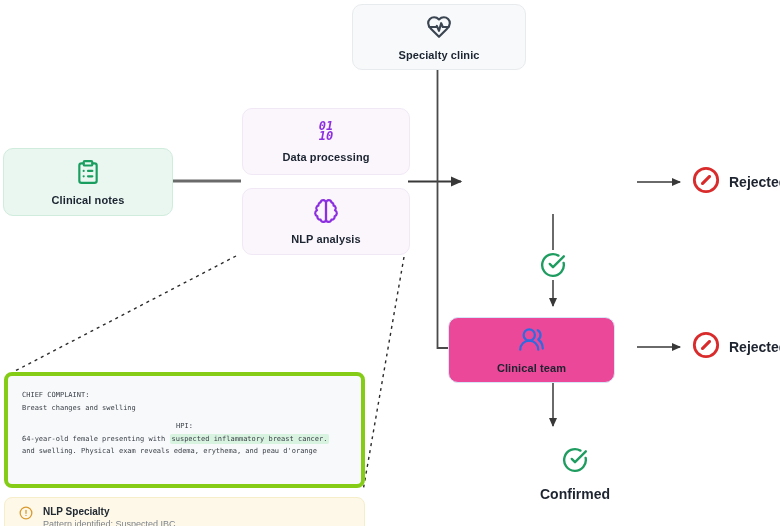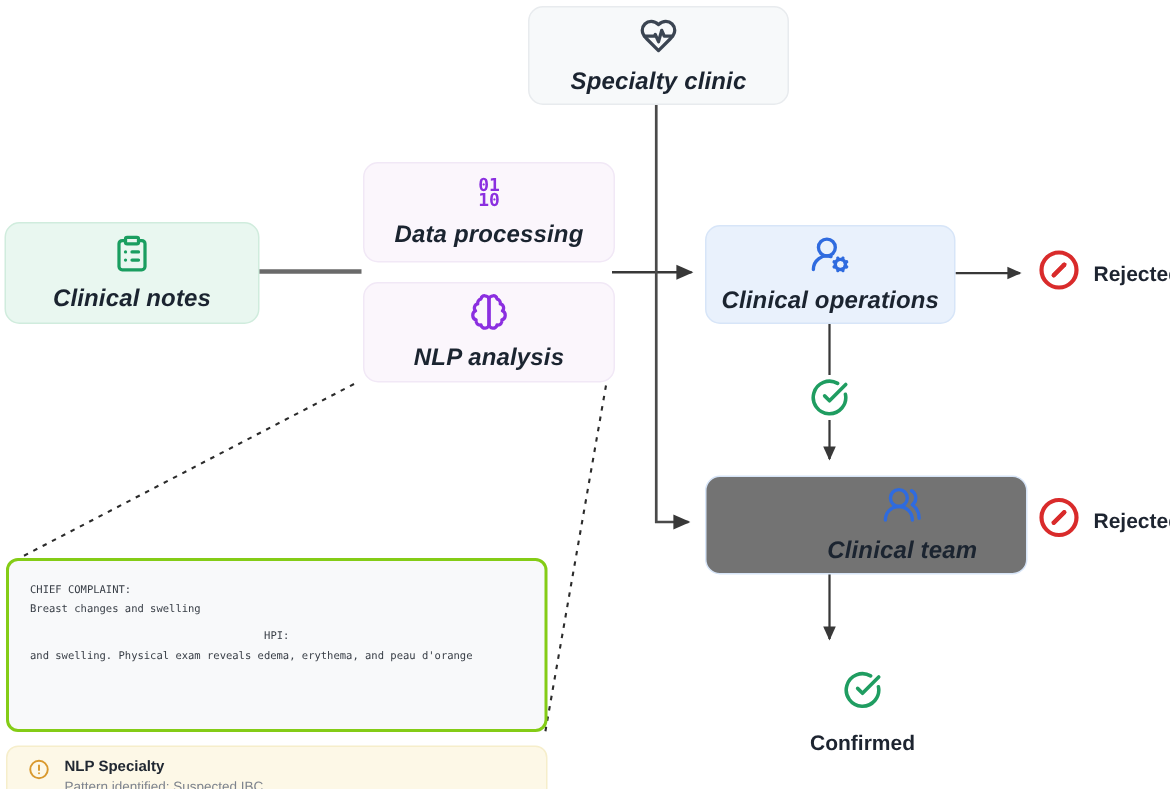--- a/index.html
+++ b/index.html
@@ -2,43 +2,43 @@
 <html><head>
 <meta charset="utf-8">
 <style>
   html,body{margin:0;padding:0;background:#fff;}
   .canvas{position:relative;width:780px;height:526px;background:#ffffff;overflow:hidden;
           font-family:"Liberation Sans",sans-serif;}
   svg.connectors{position:absolute;left:0;top:0;width:780px;height:526px;}
 
   .node{position:absolute;display:flex;flex-direction:column;align-items:center;justify-content:center;
         border-radius:10px;border:1px solid transparent;}
-  .node .nlabel{margin-top:9px;font-size:16px;font-weight:600;color:#1b2430;letter-spacing:.1px;font-style:italic;}
-  .node .icn{display:flex;align-items:center;justify-content:flex-start;}
+  .node .nlabel{margin-top:9px;font-size:11px;font-weight:600;color:#1b2430;letter-spacing:.1px;}
+  .node .icn{display:flex;align-items:center;justify-content:flex-start;font-style:italic;}
 
   .n-specialty{left:352px;top:4px;width:172px;height:64px;background:#f7f9fa;border-color:#e8ebee;}
   .n-notes{left:3px;top:148px;width:168px;height:66px;background:#e9f7f0;border-color:#d0ecdd;}
   .n-dataproc{left:242px;top:108px;width:166px;height:65px;background:#fbf6fc;border-color:#f1e8f6;}
   .n-nlp{left:242px;top:188px;width:166px;height:65px;background:#fbf6fc;border-color:#f1e8f6;}
   .n-ops{left:470px;top:150px;width:165px;height:64px;background:#e9f1fc;border-color:#d7e5f8;}
-  .n-team{left:470px;top:317px;width:165px;height:64px;background:#737373;border-color:#d7e5f8;padding-left:48px;}
+  .n-team{left:448px;top:317px;width:165px;height:64px;background:#ec4899;border-color:#d7e5f8;}
 
   .binary{font-family:"DejaVu Sans Mono",monospace;font-weight:bold;font-size:12px;line-height:10.5px;
           color:#8b2fe0;text-align:center;}
 
   .outcome{position:absolute;display:flex;align-items:center;gap:9px;}
   .outcome .olabel{font-size:14px;font-weight:600;color:#1d2430;}
   .o-rej1{left:692px;top:168px;height:28px;}
   .o-rej2{left:692px;top:333px;height:28px;}
   .o-conf{left:540px;top:447px;height:26px;flex-direction:column;}
 
   .midcheck{position:absolute;left:540px;top:252px;width:26px;height:26px;}
 
   .note{position:absolute;left:4px;top:372px;width:361px;height:116px;box-sizing:border-box;
-        background:#f8f9fa;border:2px solid #84cc16;border-radius:8px;padding:13px 14px;
+        background:#f8f9fa;border:4px solid #84cc16;border-radius:8px;padding:13px 14px;
         font-family:"DejaVu Sans Mono",monospace;font-size:7px;line-height:12.5px;color:#373d45;}
   .note .sp{margin-top:6px;text-align:center;}
   .note .hl{background:#d9f3e1;padding:1px 2px;border-radius:2px;}
 
   .detect{position:absolute;left:4px;top:497px;width:361px;height:42px;box-sizing:border-box;
           background:#fdf8e7;border:1px solid #f6eecb;border-radius:8px;display:flex;align-items:flex-start;
           padding:8px 14px;gap:10px;}
   .detect .dtitle{font-size:10px;font-weight:bold;color:#212832;line-height:12px;}
   .detect .dsub{font-size:9px;color:#7d838d;line-height:12px;}
 </style>
@@ -109,38 +109,20 @@
   <div class="node n-nlp">
     <span class="icn">
       <svg width="26" height="26" viewBox="0 0 24 24" fill="none" stroke="#8b2fe0" stroke-width="2" stroke-linecap="round" stroke-linejoin="round">
         <path d="M9.5 2A2.5 2.5 0 0 1 12 4.5v15a2.5 2.5 0 0 1-4.96.44 2.5 2.5 0 0 1-2.96-3.08 3 3 0 0 1-.34-5.58 2.5 2.5 0 0 1 1.32-4.24 2.5 2.5 0 0 1 1.98-3A2.5 2.5 0 0 1 9.5 2Z"></path>
         <path d="M14.5 2A2.5 2.5 0 0 0 12 4.5v15a2.5 2.5 0 0 0 4.96.44 2.5 2.5 0 0 0 2.96-3.08 3 3 0 0 0 .34-5.58 2.5 2.5 0 0 0-1.32-4.24 2.5 2.5 0 0 0-1.98-3A2.5 2.5 0 0 0 14.5 2Z"></path>
       </svg>
     </span>
     <span class="nlabel">NLP analysis</span>
   </div>
 
-  <div class="node n-ops">
-    <span class="icn">
-      <svg width="27" height="27" viewBox="0 0 24 24" fill="none" stroke="#2f6bdf" stroke-width="2" stroke-linecap="round" stroke-linejoin="round">
-        <path d="M2 21a8 8 0 0 1 10.434-7.62"></path>
-        <circle cx="10" cy="8" r="5"></circle>
-        <circle cx="18" cy="18" r="3"></circle>
-        <path d="m19.5 14.3-.4.9"></path>
-          <path d="m16.9 20.8-.4.9"></path>
-        <path d="m21.7 19.5-.9-.4"></path>
-          <path d="m15.2 16.9-.9-.4"></path>
-        <path d="m21.7 16.5-.9.4"></path>
-          <path d="m15.2 19.1-.9.4"></path>
-        <path d="m19.5 21.7-.4-.9"></path>
-          <path d="m16.9 15.2-.4-.9"></path>
-      </svg>
-    </span>
-    <span class="nlabel">Clinical operations</span>
-  </div>
 
   <div class="node n-team">
     <span class="icn">
       <svg width="27" height="27" viewBox="0 0 24 24" fill="none" stroke="#2f6bdf" stroke-width="2" stroke-linecap="round" stroke-linejoin="round">
         <path d="M18 21a8 8 0 0 0-16 0"></path>
         <circle cx="10" cy="8" r="5"></circle>
         <path d="M22 20c0-3.37-2-6.5-4-8a5 5 0 0 0-.45-8.3"></path>
       </svg>
     </span>
     <span class="nlabel">Clinical team</span>
@@ -182,20 +164,21 @@
         <path d="m9 11 3 3L22 4"></path>
       </svg>
     </span>
     <span class="olabel">Confirmed</span>
   </div>
 
   <div class="note">
     <div>CHIEF COMPLAINT:</div>
     <div>Breast changes and swelling</div>
     <div class="sp">HPI:</div>
+    <div><span>64-year-old female presenting with </span><span class="hl">suspected inflammatory breast cancer.</span></div>
     <div>and swelling. Physical exam reveals edema, erythema, and peau d'orange</div>
   </div>
 
   <div class="detect">
     <span class="icn">
       <svg width="14" height="14" viewBox="0 0 24 24" fill="none" stroke="#d9992e" stroke-width="2.2" stroke-linecap="round" stroke-linejoin="round">
         <circle cx="12" cy="12" r="10"></circle>
           <line x1="12" y1="7.5" x2="12" y2="12.5"></line>
           <line x1="12" y1="16.2" x2="12.01" y2="16.2"></line>
       </svg>

